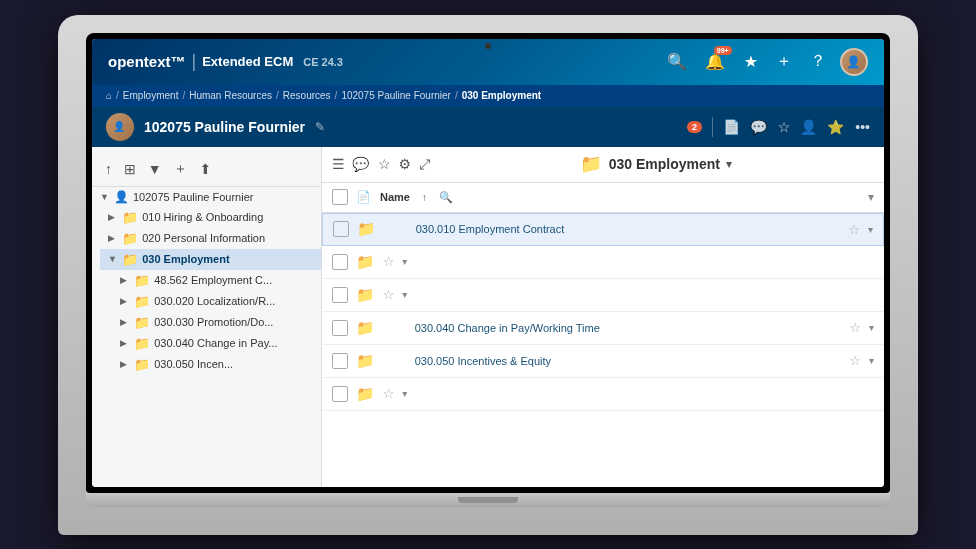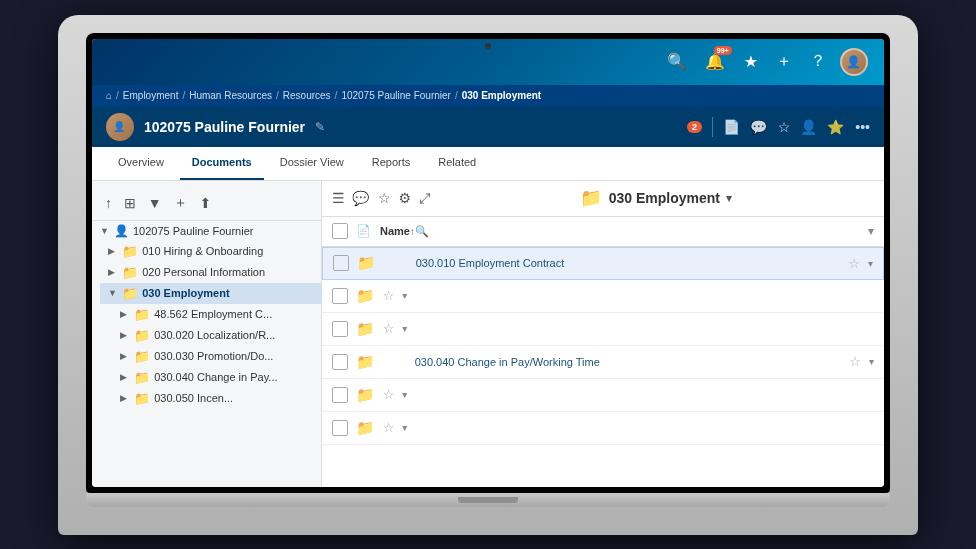--- a/index.html
+++ b/index.html
@@ -372,21 +372,21 @@
       border-radius: 2px;
       flex-shrink: 0;
     }
     .th-file-icon { width: 16px; flex-shrink: 0; font-size: 12px; color: #888; }
     .th-name {
       font-size: 11px;
       font-weight: 600;
       color: #333;
       display: flex;
       align-items: center;
-      gap: 0;
+      gap: 12px;
       flex: 1;
     }
     .sort-icon { font-size: 10px; color: #555; }
     .search-icon-small { font-size: 11px; color: #555; cursor: pointer; }
     .th-actions { display: flex; align-items: center; gap: 8px; margin-left: auto; }
     .th-action-icon { font-size: 12px; color: #888; cursor: pointer; }
 
     
     .table-body {
       flex: 1;
@@ -429,20 +429,26 @@
 </head>
 <body>
 
 <div class="laptop-outer">
   <div class="laptop-screen-bezel">
     <div class="camera-dot"></div>
 
     <div class="laptop-screen">
 
       <div class="topbar">
+        <div class="brand">
+          <span class="brand-opentext">opentext™</span>
+          <span class="brand-divider">|</span>
+          <span class="brand-ecm">Extended ECM</span>
+          <span class="brand-version">CE 24.3</span>
+        </div>
         <div class="topbar-spacer"></div>
         <div class="topbar-icon">🔍</div>
         <div class="topbar-icon" style="position:relative;">
           🔔
           <span class="notif-badge">99+</span>
         </div>
         <div class="topbar-icon">★</div>
         <div class="topbar-icon">＋</div>
         <div class="topbar-icon">？</div>
         <div class="avatar-circle">👤</div>
@@ -472,27 +478,20 @@
           <div class="title-divider"></div>
           <span class="title-action-icon">📄</span>
           <span class="title-action-icon">💬</span>
           <span class="title-action-icon">☆</span>
           <span class="title-action-icon">👤</span>
           <span class="title-action-icon">⭐</span>
           <span class="title-action-icon">•••</span>
         </div>
       </div>
 
-      <div class="nav-tabs">
-        <div class="nav-tab">Overview</div>
-        <div class="nav-tab active">Documents</div>
-        <div class="nav-tab">Dossier View</div>
-        <div class="nav-tab">Reports</div>
-        <div class="nav-tab">Related</div>
-      </div>
 
       <div class="main-content">
 
         <div class="sidebar">
 
           <div class="toolbar-row">
             <span class="toolbar-icon">↑</span>
             <span class="toolbar-icon">⊞</span>
             <span class="toolbar-icon">▼</span>
             <span class="toolbar-icon">＋</span>
@@ -612,20 +611,21 @@
               <div class="row-checkbox"></div>
               <span class="row-folder-icon">📁</span>
               <span class="row-name">030.040 Change in Pay/Working Time</span>
               <span class="row-star">☆</span>
               <span class="row-expand">▾</span>
             </div>
 
             <div class="table-row">
               <div class="row-checkbox"></div>
               <span class="row-folder-icon">📁</span>
+              <span class="row-name">030.050 Incentives &amp; Equity</span>
               <span class="row-star">☆</span>
               <span class="row-expand">▾</span>
             </div>
 
             <div class="table-row">
               <div class="row-checkbox"></div>
               <span class="row-folder-icon">📁</span>
               <span class="row-star">☆</span>
               <span class="row-expand">▾</span>
             </div>

